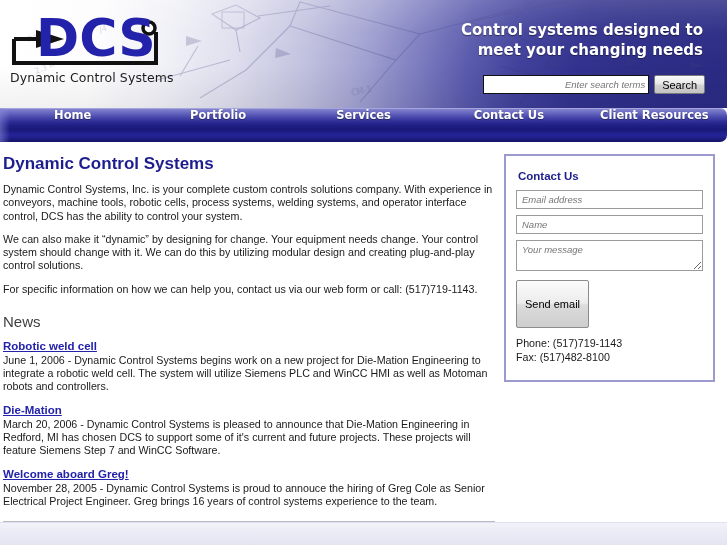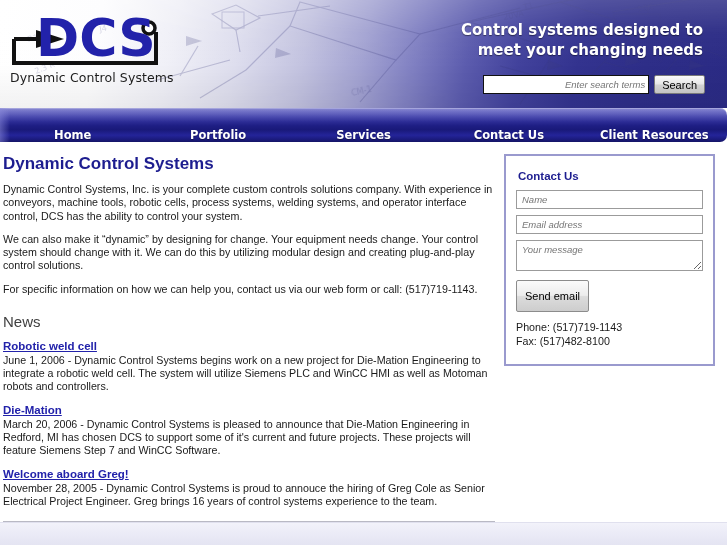--- a/index.html
+++ b/index.html
@@ -144,21 +144,21 @@
     content: "";
     position: absolute;
     left: 0; top: 0; right: 0; height: 14px;
     background: linear-gradient(180deg, rgba(255,255,255,0.22), rgba(255,255,255,0.0));
     pointer-events: none;
   }
   .nav-items {
     position: relative;
     display: flex;
     height: 34px;
-    align-items: flex-end;
+    align-items: flex-start;
     z-index: 2;
   }
   .nav-item {
     flex: 1 1 0;
     text-align: center;
     color: #ffffff;
     font-family: "DejaVu Sans", sans-serif;
     font-weight: bold;
     font-size: 11.5px;
     text-decoration: none;
@@ -266,21 +266,21 @@
     outline: none;
   }
   .field.textarea {
     height: 31px;
     resize: vertical;
     font-style: italic;
   }
   .send-button {
     display: inline-block;
     margin-top: 3px;
-    padding: 9px 8px;
+    padding: 17px 8px;
     font-family: "Liberation Sans", sans-serif;
     font-size: 11px;
     color: #000000;
     background: linear-gradient(180deg,#fbfbfb 0%,#ececec 48%,#dcdcdc 52%,#cdcdcd 100%);
     border: 1px solid #8c8c8c;
     border-radius: 2px;
     cursor: pointer;
   }
   .contact-lines {
     margin-top: 9px;
@@ -423,23 +423,23 @@
     </div>
 
     <hr class="news-divider">
 
     <a class="news-archive">News archive</a>
   </div>
 
   <div class="sidebar">
     <h3>Contact Us</h3>
 
+    <input class="field" type="text" placeholder="Email address" style="">
+
     <input class="field" type="text" placeholder="Name" style="">
-
-    <input class="field" type="text" placeholder="Email address" style="">
 
     <textarea class="field textarea" placeholder="Your message" style=""></textarea>
 
     <button class="send-button">Send email</button>
 
     <div class="contact-lines">
       <div>Phone: (517)719-1143</div>
       <div>Fax: (517)482-8100</div>
     </div>
   </div>

